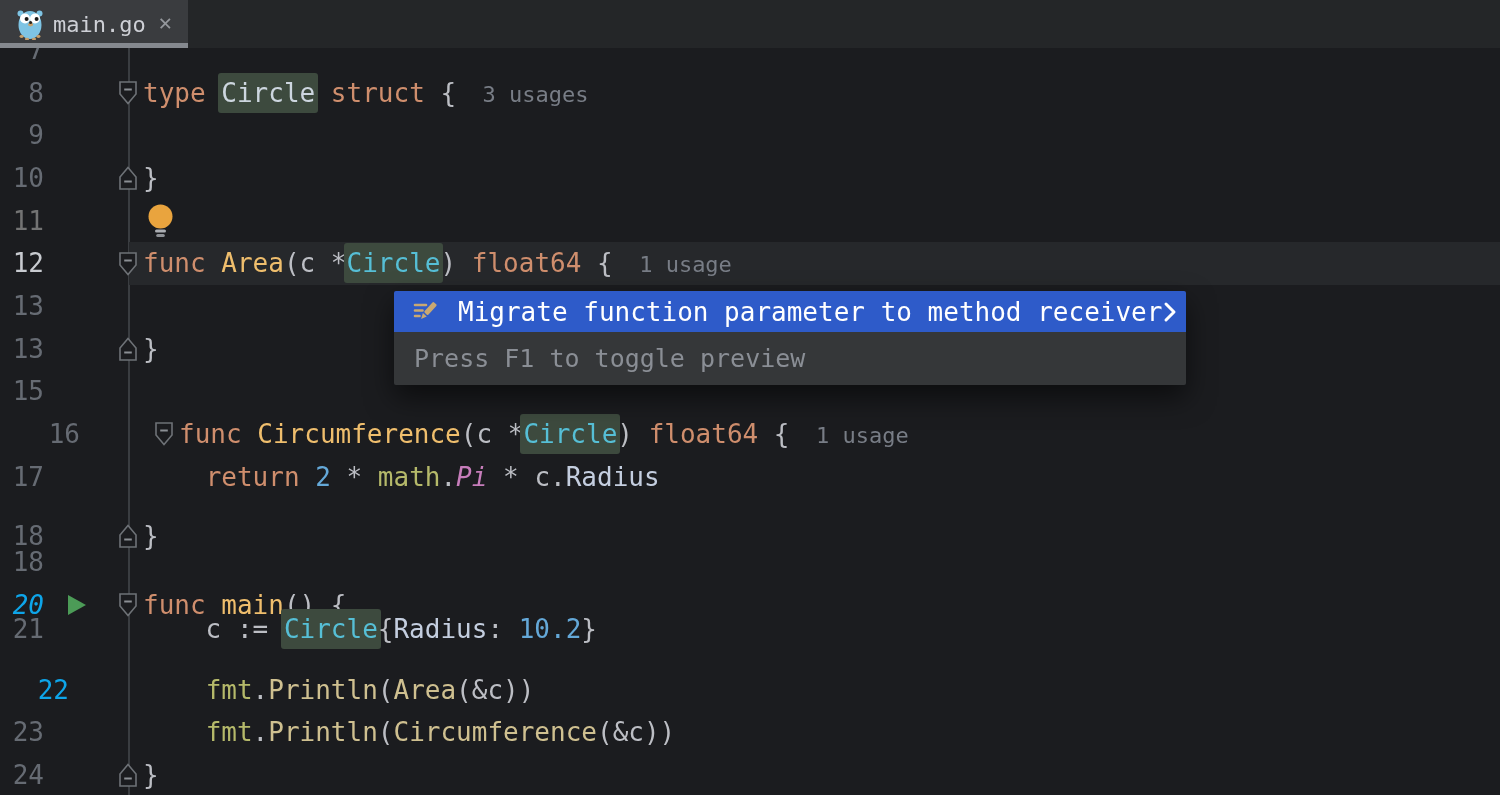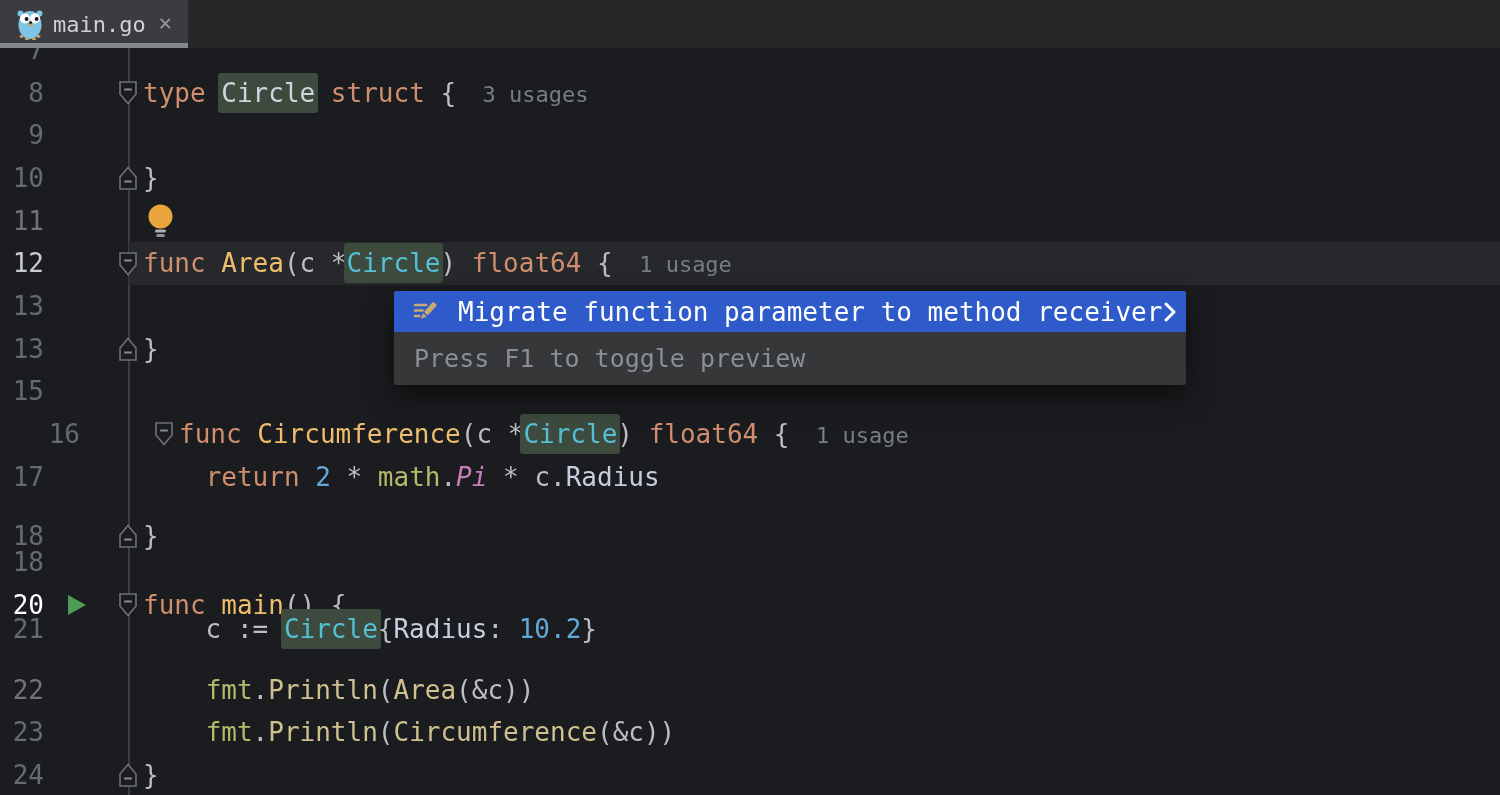--- a/index.html
+++ b/index.html
@@ -155,36 +155,36 @@
   <path d="M11 2.5 L19 12 V24 H3 V12 Z" fill="#1B1C1F" stroke="#6E7277" stroke-width="1.6"></path>
   <line x1="7.2" y1="16.5" x2="14.8" y2="16.5" stroke="#8B8F94" stroke-width="2"></line>
             </svg></span>
           <span class="code"><span style="color: rgb(188, 190, 196);">}</span></span>
         </div>
         <div class="row" style="top: 540.85px;">
           <span class="line-num" style="color: rgb(102, 107, 115);">18</span>
           <span class="code"></span>
         </div>
         <div class="row" style="top: 583.5px;">
-          <span class="line-num" style="color: #ffffff;">20</span>
+          <span class="line-num" style="color: #0ea5e9; font-style: italic;">20</span>
           <span class="fold"><svg width="22" height="26" viewBox="0 0 22 26">
   <path d="M3 2 H19 V14 L11 23.5 L3 14 Z" fill="#1B1C1F" stroke="#6E7277" stroke-width="1.6"></path>
   <line x1="7.2" y1="9.5" x2="14.8" y2="9.5" stroke="#8B8F94" stroke-width="2"></line>
             </svg></span>
           <span class="run"><svg width="22" height="24" viewBox="0 0 22 24">
   <polygon points="3,2 21,12 3,22" fill="#4C9B57"></polygon>
             </svg></span>
           <span class="code"><span style="color: rgb(207, 142, 109);">func </span><span style="color: rgb(239, 190, 109);">main</span><span style="color: rgb(188, 190, 196);">() {</span></span>
         </div>
         <div class="row" style="top: 608px;">
           <span class="line-num" style="color: rgb(102, 107, 115);">21</span>
           <span class="code"><span style="color: rgb(188, 190, 196);">    c := </span><span class="hl" style="color: rgb(86, 191, 214);">Circle</span><span style="color: rgb(188, 190, 196);">{</span><span style="color: rgb(196, 206, 223);">Radius</span><span style="color: rgb(188, 190, 196);">: </span><span style="color: rgb(100, 168, 216);">10.2</span><span style="color: rgb(188, 190, 196);">}</span></span>
         </div>
         <div class="row" style="top: 668.8px;">
-          <span class="line-num" style="color: #737373;">22</span>
+          <span class="line-num" style="color: #0ea5e9; margin-left: 25px;">22</span>
           <span class="code"><span style="color: rgb(188, 190, 196);">    </span><span style="color: rgb(181, 185, 106);">fmt</span><span style="color: rgb(188, 190, 196);">.</span><span style="color: rgb(207, 192, 144);">Println</span><span style="color: rgb(188, 190, 196);">(</span><span style="color: rgb(207, 192, 144);">Area</span><span style="color: rgb(188, 190, 196);">(&amp;c))</span></span>
         </div>
         <div class="row" style="top: 711.45px;">
           <span class="line-num" style="color: rgb(102, 107, 115);">23</span>
           <span class="code"><span style="color: rgb(188, 190, 196);">    </span><span style="color: rgb(181, 185, 106);">fmt</span><span style="color: rgb(188, 190, 196);">.</span><span style="color: rgb(207, 192, 144);">Println</span><span style="color: rgb(188, 190, 196);">(</span><span style="color: rgb(207, 192, 144);">Circumference</span><span style="color: rgb(188, 190, 196);">(&amp;c))</span></span>
         </div>
         <div class="row" style="top: 754.1px;">
           <span class="line-num" style="color: rgb(102, 107, 115);">24</span>
           <span class="fold"><svg width="22" height="26" viewBox="0 0 22 26">
   <path d="M11 2.5 L19 12 V24 H3 V12 Z" fill="#1B1C1F" stroke="#6E7277" stroke-width="1.6"></path>

